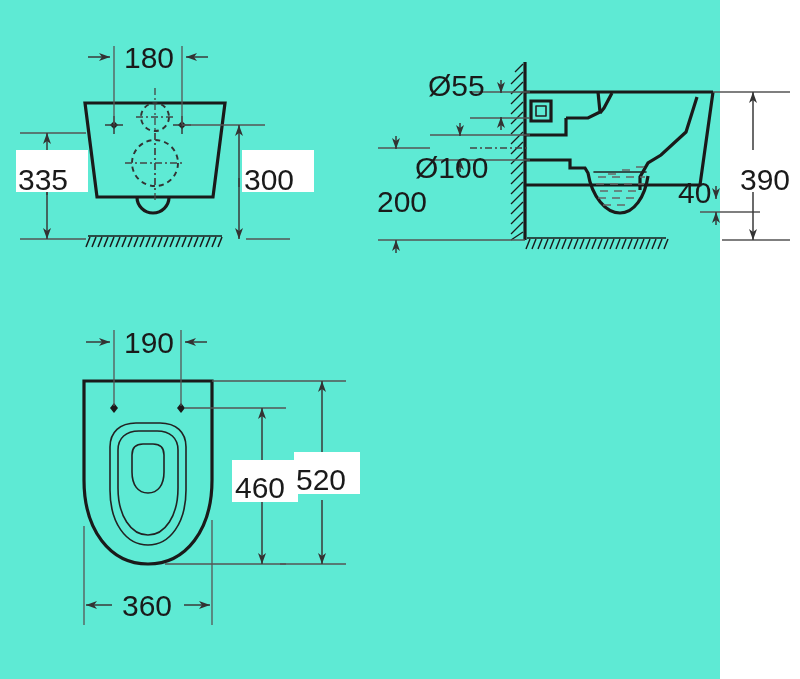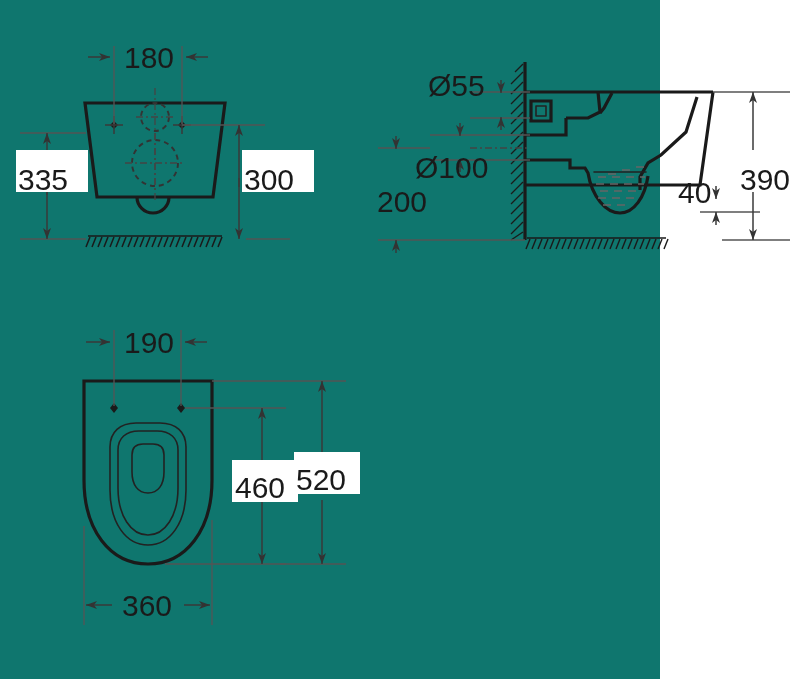--- a/index.html
+++ b/index.html
@@ -9,23 +9,23 @@
     background: #ffffff;
   }
   body {
     width: 800px;
     height: 679px;
     font-family: "Liberation Sans", sans-serif;
     overflow: hidden;
   }
   #drawing-root {
     position: relative;
-    width: 660px;
+    width: 720px;
     height: 679px;
-    background: #0f766e;
+    background: #5eead4;
   }
   svg#tech-drawing {
     display: block;
     width: 800px;
     height: 679px;
   }
   .outline {
     fill: none;
     stroke: #1a1a1a;
     stroke-width: 3.2;

